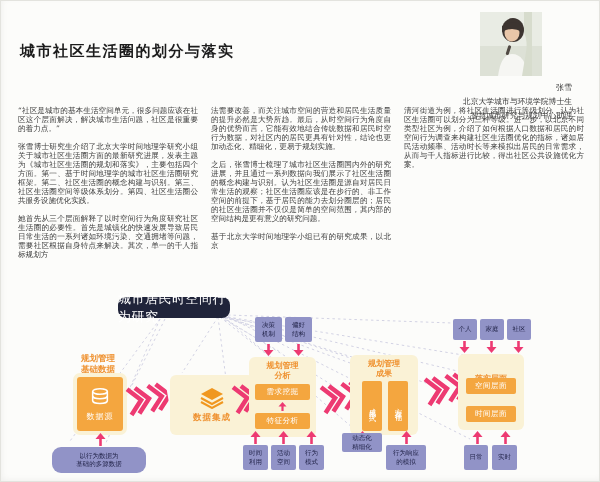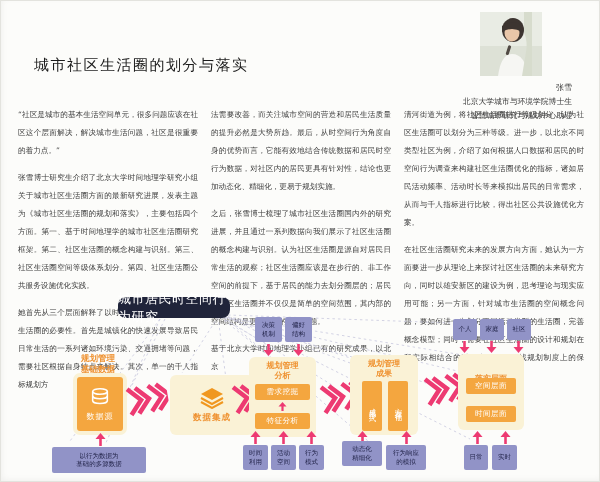--- a/index.html
+++ b/index.html
@@ -1,26 +1,26 @@
 <!DOCTYPE html>
 <html><head>
 <meta charset="utf-8">
 <style>
   html,body{margin:0;padding:0;background:#e9e9e6;}
   .page{position:relative;width:600px;height:482px;background:#fcfcfa;overflow:hidden;
         font-family:"DejaVu Sans","Liberation Sans",sans-serif;color:#2b2b2b;
         box-shadow:inset 0 0 0 1px #e3e3de, inset 2px -2px 6px rgba(0,0,0,.05);}
-  .title{position:absolute;left:18px;top:40px;margin:16px;font-size:15px;font-weight:400;
+  .title{position:absolute;left:18px;top:40px;margin:2px;font-size:15px;font-weight:700;
          letter-spacing:1.5px;color:#1c1c1c;}
   .author{position:absolute;right:28px;top:12px;display:flex;flex-direction:column;align-items:flex-end;}
   .photo{width:62px;height:64px;margin-right:30px;background:#e7eae2;overflow:hidden;}
   .a-name{margin-top:6px;font-size:8px;color:#3a3a3a;}
   .a-line{margin-top:3px;font-size:7.8px;color:#3a3a3a;}
   .cols{position:absolute;left:18px;top:106px;width:566px;display:flex;gap:13px;}
-  .col{flex:1;font-size:7.6px;line-height:18px;color:#3d3d3d;}
+  .col{flex:1;font-size:7.6px;line-height:9px;color:#3d3d3d;}
   .col p{margin:0 0 9px;text-align:justify;}
   
   .diagram{position:absolute;left:0;top:293px;width:600px;height:189px;}
   .dashes{position:absolute;left:0;top:0;}
   .dg-title{position:absolute;left:118px;top:4px;width:112px;height:21px;background:#20243a;
             border-radius:8px;color:#fff;font-size:13px;display:flex;align-items:center;
             justify-content:center;letter-spacing:.5px;}
   .o-label{position:absolute;text-align:center;color:#ef9231;font-weight:700;font-size:8.5px;
            line-height:11px;white-space:pre-line;}
   .panel{position:absolute;background:#faf2d6;border-radius:6px;}
@@ -72,21 +72,20 @@
       <p>张雪博士研究生介绍了北京大学时间地理学研究小组关于城市社区生活圈方面的最新研究进展，发表主题为《城市社区生活圈的规划和落实》，主要包括四个方面。第一、基于时间地理学的城市社区生活圈研究框架。第二、社区生活圈的概念构建与识别。第三、社区生活圈空间等级体系划分。第四、社区生活圈公共服务设施优化实践。</p>
       <p>她首先从三个层面解释了以时空间行为角度研究社区生活圈的必要性。首先是城镇化的快速发展导致居民日常生活的一系列诸如环境污染、交通拥堵等问题，需要社区根据自身特点来解决。其次，单一的千人指标规划方</p>
     </div>
     <div class="col">
       <p>法需要改善，而关注城市空间的营造和居民生活质量的提升必然是大势所趋。最后，从时空间行为角度自身的优势而言，它能有效地结合传统数据和居民时空行为数据，对社区内的居民更具有针对性，结论也更加动态化、精细化，更易于规划实施。</p>
       <p>之后，张雪博士梳理了城市社区生活圈国内外的研究进展，并且通过一系列数据向我们展示了社区生活圈的概念构建与识别。认为社区生活圈是源自对居民日常生活的观察；社区生活圈应该是在步行的、非工作空间的前提下，基于居民的能力去划分圈层的；居民的社区生活圈并不仅仅是简单的空间范围，其内部的空间结构是更有意义的研究问题。</p>
       <p>基于北京大学时间地理学小组已有的研究成果，以北京</p>
     </div>
     <div class="col">
       <p>清河街道为例，将社区生活圈进行等级划分，认为社区生活圈可以划分为三种等级。进一步，以北京不同类型社区为例，介绍了如何根据人口数据和居民的时空间行为调查来构建社区生活圈优化的指标，诸如居民活动频率、活动时长等来模拟出居民的日常需求，从而与千人指标进行比较，得出社区公共设施优化方案。</p>
-      <p>在社区生活圈研究未来的发展方向方面，她认为一方面要进一步从理论上来探讨社区生活圈的未来研究方向，同时以雄安新区的建设为例，思考理论与现实应用可能；另一方面，针对城市生活圈的空间概念问题，要如何进一步划分不同活动类型的生活圈，完善概念模型；同时，需要在社区生活圈的设计和规划在和实际相结合的过程中，如何寻找规划制度上的保障。</p>
     </div>
   </div>
 
   <div class="diagram">
 
     <svg class="dashes" width="600" height="189">
       <g stroke="#c8c8de" stroke-width="1" stroke-dasharray="2.5 3" opacity="0.8">
         <line x1="160" y1="26" x2="70" y2="148"></line>
         <line x1="160" y1="26" x2="105" y2="152"></line>
         <line x1="165" y1="26" x2="130" y2="96"></line>
@@ -118,21 +117,21 @@
           <path d="M4 6 v5 a8 3 0 0 0 16 0 v-5"></path>
           <path d="M4 11 v5 a8 3 0 0 0 16 0 v-5"></path>
         </g>
       </svg>
       <span>数据源</span>
     </div>
     <svg class="arr" style="left:95px;top:140px;" width="11" height="13">
       <path d="M5.5 13 L5.5 5" stroke="#ed3a72" stroke-width="2.6"></path>
         <path d="M0.5 6 L5.5 0 L10.5 6 Z" fill="#ed3a72"></path>
     </svg>
-    <div class="pbox" style="left:52px;top:154px;width:94px;height:26px;">以行为数据为
+    <div class="pbox" style="left:52px;top:154px;width:94px;height:26px;border-radius:9px;">以行为数据为
 基础的多源数据</div>
 
     <svg class="chev" style="left:126px;top:90px;transform:rotate(-10deg);" width="42" height="32" viewBox="0 0 42 32">
       <g fill="none" stroke="#ed3a72" stroke-width="4.5">
         <path d="M3 3 L15 16 L3 29"></path>
           <path d="M11 3 L23 16 L11 29"></path>
         <path d="M24 3 L36 16 L24 29"></path>
           <path d="M32 3 L44 16 L32 29"></path>
       </g>
     </svg>
@@ -212,21 +211,21 @@
       <div class="obox vbox" style="left:38px;top:26px;width:20px;height:50px;">方案评估</div>
     </div>
     <svg class="arr" style="left:357px;top:138px;" width="11" height="13">
       <path d="M5.5 13 L5.5 5" stroke="#ed3a72" stroke-width="2.6"></path>
         <path d="M0.5 6 L5.5 0 L10.5 6 Z" fill="#ed3a72"></path>
     </svg>
     <svg class="arr" style="left:401px;top:138px;" width="11" height="13">
       <path d="M5.5 13 L5.5 5" stroke="#ed3a72" stroke-width="2.6"></path>
         <path d="M0.5 6 L5.5 0 L10.5 6 Z" fill="#ed3a72"></path>
     </svg>
-    <div class="pbox" style="left:342px;top:148px;width:40px;height:25px;">动态化
+    <div class="pbox" style="left:342px;top:140px;width:40px;height:19px;">动态化
 精细化</div>
     <div class="pbox" style="left:386px;top:152px;width:40px;height:25px;">行为响应
 的模拟</div>
 
     <svg class="chev" style="left:424px;top:80px;transform:rotate(-10deg);" width="42" height="32" viewBox="0 0 42 32">
       <g fill="none" stroke="#ed3a72" stroke-width="4.5">
         <path d="M3 3 L15 16 L3 29"></path>
           <path d="M11 3 L23 16 L11 29"></path>
         <path d="M24 3 L36 16 L24 29"></path>
           <path d="M32 3 L44 16 L32 29"></path>

